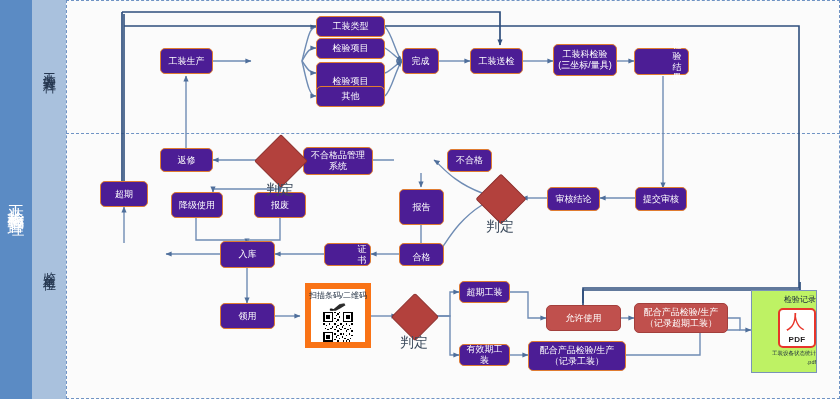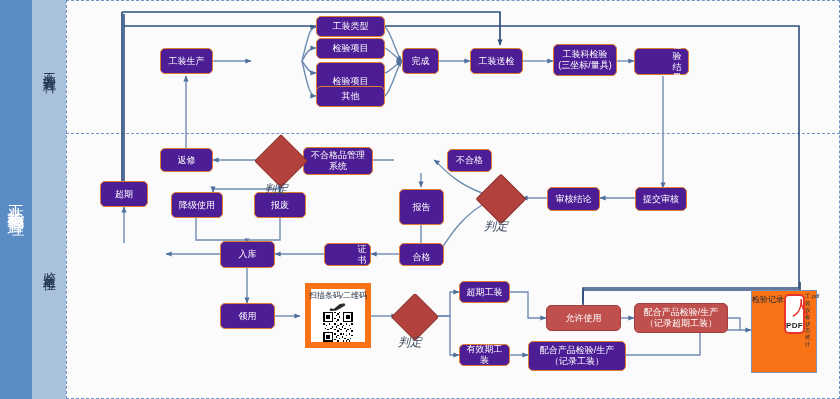--- a/index.html
+++ b/index.html
@@ -31,33 +31,33 @@
   .node{position:absolute;box-sizing:border-box;display:flex;align-items:center;
         justify-content:center;text-align:center;border-radius:5px;
         color:#ffffff;font-size:9px;line-height:1.18;padding:2px 3px;
         background:#4c1d95;border:1px solid #e07c30;}
   .node.red{background:#c0504d;border-color:#a33f3c;}
   .node .l2{display:block;}
 
   
   .diamond{position:absolute;background:#b3413d;border:1px solid #8f302d;
            transform:rotate(45deg);border-radius:2px;}
-  .dlabel{position:absolute;font-size:12px;color:#3b4a5c;text-align:left;
-          white-space:nowrap;font-style:italic;}
+  .dlabel{position:absolute;font-size:14px;color:#3b4a5c;text-align:center;
+          white-space:nowrap;}
 
   
   #qr-panel{position:absolute;background:#ffffff;border:6px solid #f97316;
             box-sizing:border-box;display:flex;flex-direction:column;align-items:center;}
   #qr-title{font-size:8px;color:#1b2a3d;margin-top:1px;white-space:nowrap;}
   #scanner-icon{width:26px;height:13px;position:relative;margin-top:1px;}
   #qr-img{margin-top:1px;}
 
   
-  #pdf-panel{position:absolute;background:#f97316;border:1px solid #7a93b8;
-             box-sizing:border-box;display:flex;flex-direction:row;align-items:flex-start;}
+  #pdf-panel{position:absolute;background:#bef264;border:1px solid #7a93b8;
+             box-sizing:border-box;display:flex;flex-direction:column;align-items:flex-end;}
   #pdf-title{font-size:8px;color:#1b2a3d;margin-top:3px;white-space:nowrap;}
   #pdf-icon{margin-top:3px;width:34px;height:36px;border:2px solid #e8352a;border-radius:5px;
             background:#ffffff;display:flex;flex-direction:column;align-items:center;
             justify-content:flex-end;position:relative;}
   #pdf-swoosh{position:absolute;top:2px;left:6px;font-size:19px;color:#e8352a;
               font-family:"Liberation Serif",serif;line-height:1;}
   #pdf-word{font-size:8px;font-weight:bold;color:#231f20;margin-bottom:2px;letter-spacing:.3px;}
   .pdf-cap{font-size:5.5px;color:#1b2a3d;line-height:1.25;text-align:center;margin-top:2px;}
 </style>
 </head>

